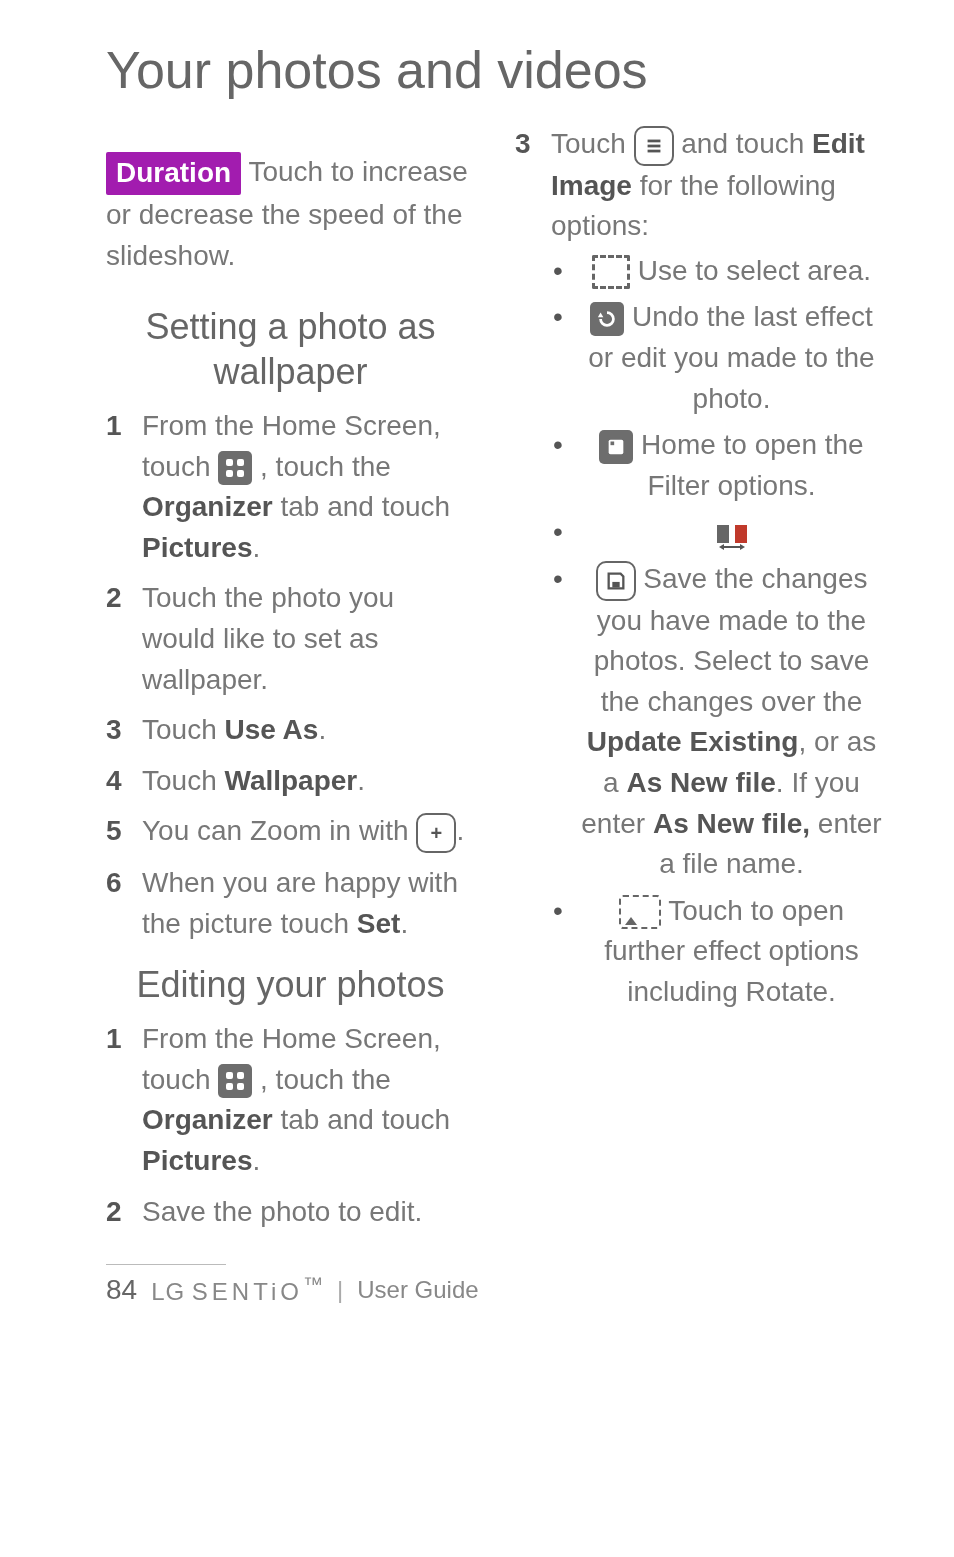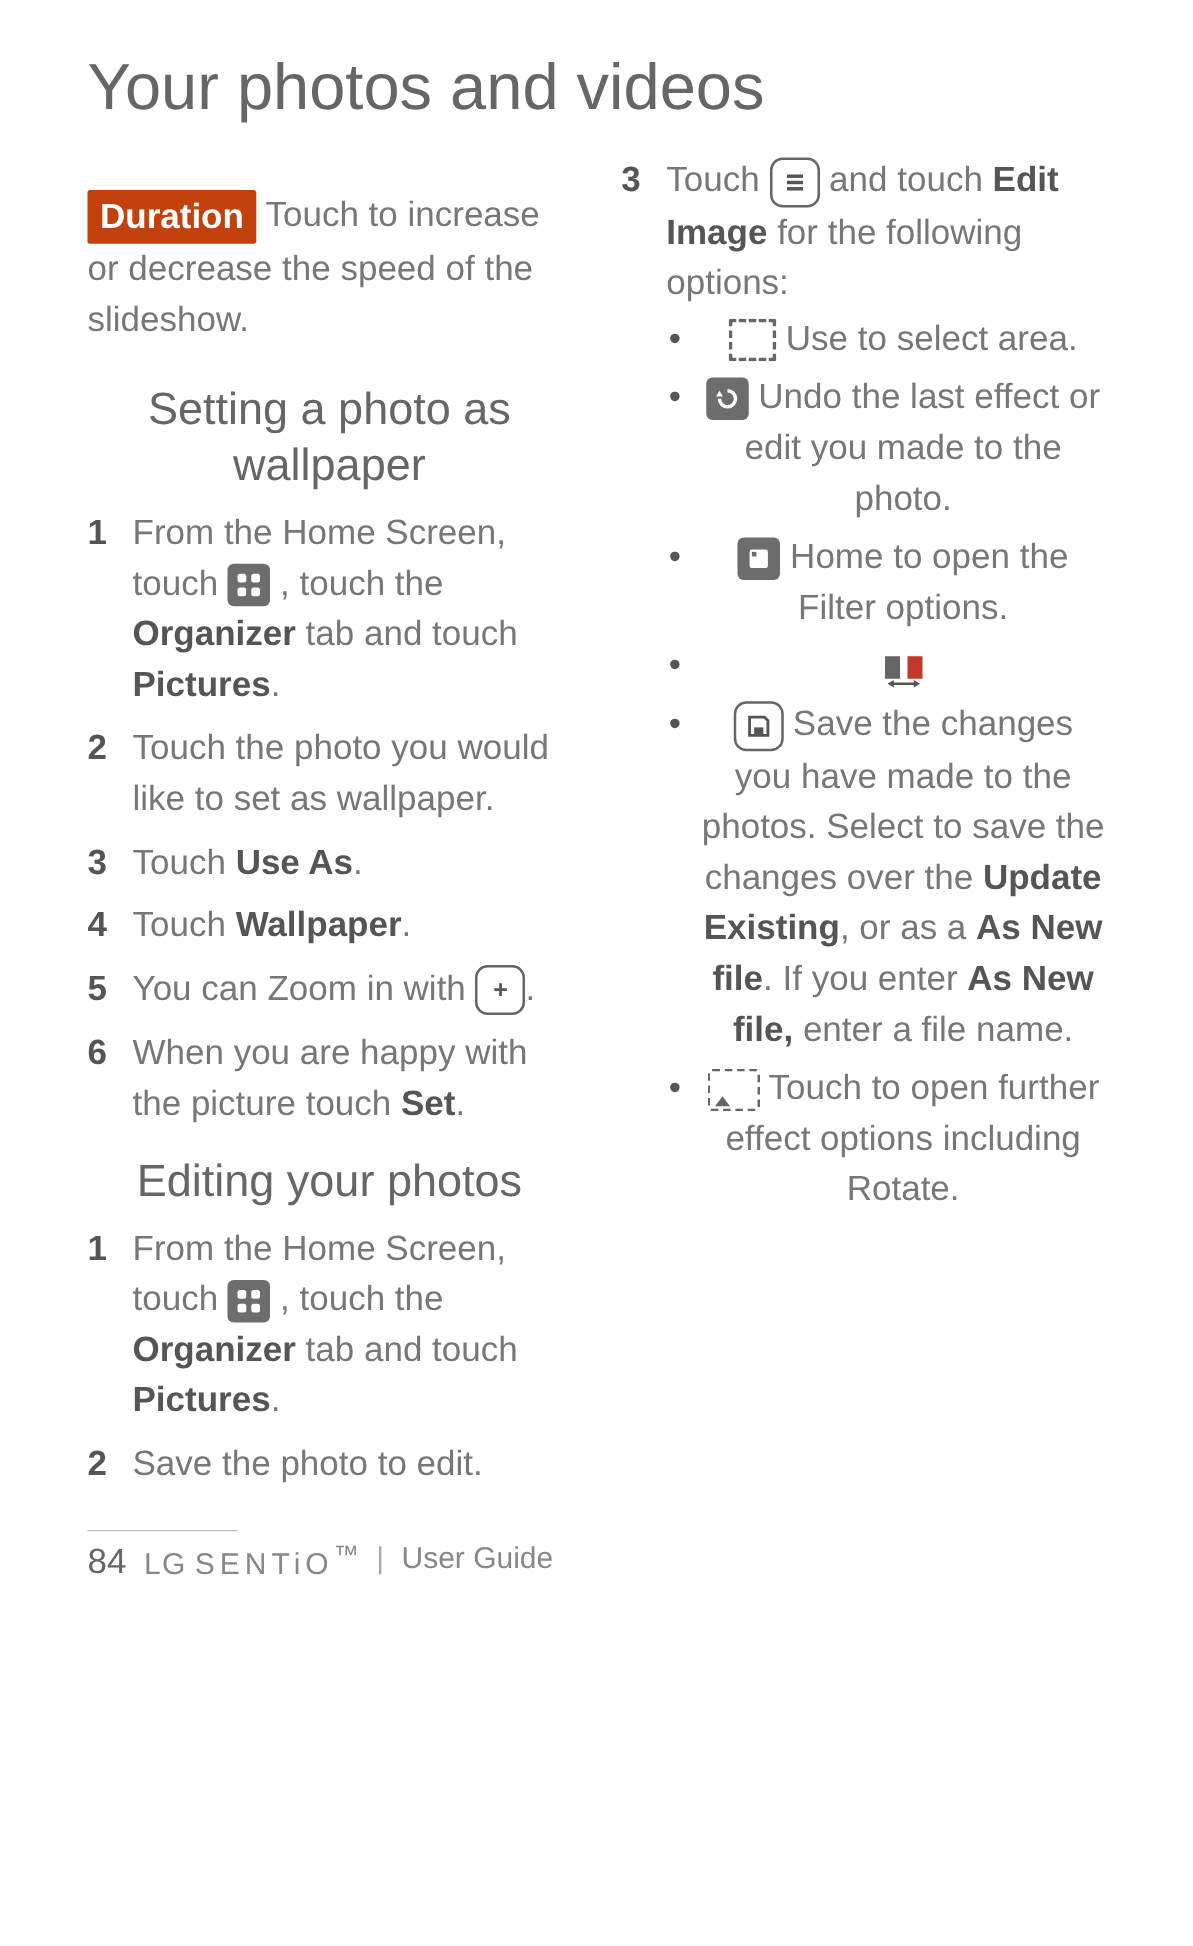--- a/index.html
+++ b/index.html
@@ -6,20 +6,21 @@
     margin: 0;
     padding: 0;
     background: #fff;
     color: #555;
     font-family: "Helvetica Neue", Arial, sans-serif;
     width: 954px;
   }
   .page {
     padding: 40px 70px 20px 70px;
     box-sizing: border-box;
+    margin-left: 36px;
   }
   h1 {
     font-size: 52px;
     font-weight: 300;
     color: #666;
     margin: 0 0 24px 0;
     letter-spacing: 0px;
   }
   h2 {
     font-size: 36px;
@@ -35,21 +36,21 @@
   }
   .col {
     flex: 1;
     font-size: 28px;
     line-height: 1.45;
     color: #777;
     font-weight: 300;
   }
   .chip {
     display: inline-block;
-    background: #c2410c;
+    background: #a21caf;
     color: #fff;
     font-weight: 700;
     padding: 1px 10px 1px 10px;
     font-size: 28px;
     border-radius: 2px;
     vertical-align: middle;
   }
   ol.steps {
     list-style: none;
     padding: 0;
@@ -149,21 +150,21 @@
   .footer-rule {
     border: none;
     border-top: 1px solid #bbb;
     margin: 22px 0 8px 0;
     width: 120px;
   }
   .footer {
     font-size: 24px;
     color: #888;
     display: flex;
-    align-items: flex-start;
+    align-items: center;
     gap: 14px;
     margin-top: 4px;
   }
   .footer .pg {
     font-size: 28px;
     color: #666;
   }
   .footer .brand-lg {
     font-family: Arial, sans-serif;
     letter-spacing: 1px;

